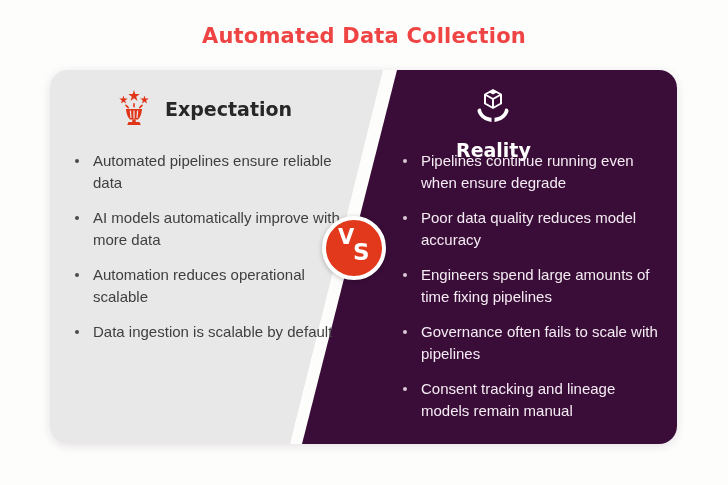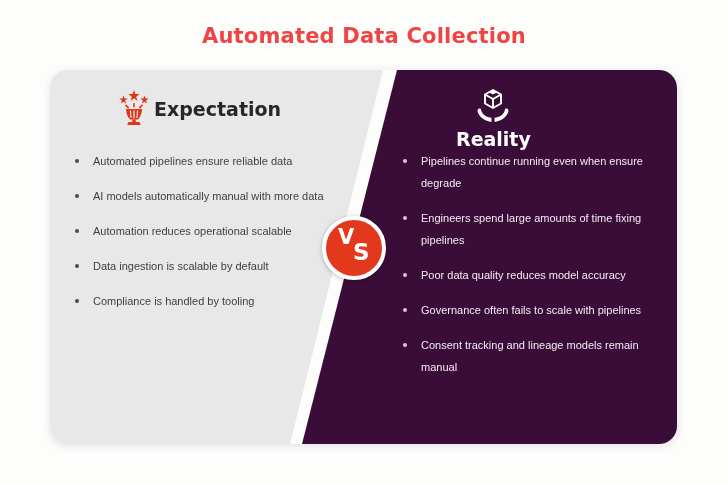--- a/index.html
+++ b/index.html
@@ -25,42 +25,42 @@
   .panel-left{
     background:#e9e8e8;
     clip-path:polygon(0 0,333px 0,240px 374px,0 374px);
   }
   .panel-right{
     background:#3a0d38;
     clip-path:polygon(347px 0,627px 0,627px 374px,252px 374px);
   }
   .col-header{
     position:absolute;top:16px;height:46px;
-    display:flex;align-items:center;
+    display:flex;align-items:center;gap:11px;
   }
   .col-header.left{left:64px;}
   .col-header.right{left:406px;flex-direction:column;}
   .col-header .hdr-text{
     font-family:"DejaVu Sans", sans-serif;
     font-weight:bold;font-size:19px;
   }
   .col-header.left .hdr-text{color:#272727;}
   .col-header.right .hdr-text{color:#ffffff;}
   .icon-wrap{width:40px;height:44px;display:flex;align-items:center;justify-content:center;}
 
   ul.vlist{
     list-style:none;margin:0;padding:0;
     position:absolute;top:80px;
   }
   ul.vlist.left{left:25px;width:268px;}
   ul.vlist.right{left:353px;width:262px;}
   ul.vlist li{
     display:flex;align-items:flex-start;
     margin-bottom:13px;
-    font-size:11px;line-height:22px;
+    font-size:15px;line-height:22px;
   }
   ul.vlist.left li{color:#3f3f3f;}
   ul.vlist.right li{color:#f4ebf3;}
   .bullet{
     flex:0 0 auto;width:4px;height:4px;border-radius:50%;
     margin:9px 14px 0 0;
   }
   ul.vlist.left .bullet{background:#4a4a4a;}
   ul.vlist.right .bullet{background:#d8c8d6;}
 
@@ -137,54 +137,50 @@
 
   <ul class="vlist left">
 
       <li>
         <span class="bullet"></span>
         <span class="item-text">Automated pipelines ensure reliable data</span>
       </li>
 
       <li>
         <span class="bullet"></span>
-        <span class="item-text">AI models automatically manual with more data</span>
+        <span class="item-text">AI models automatically improve with more data</span>
       </li>
 
       <li>
         <span class="bullet"></span>
         <span class="item-text">Automation reduces operational scalable</span>
       </li>
 
       <li>
         <span class="bullet"></span>
         <span class="item-text">Data ingestion is scalable by default</span>
       </li>
 
-      <li>
-        <span class="bullet"></span>
-        <span class="item-text">Compliance is handled by tooling</span>
-      </li>
     </ul>
 
   <ul class="vlist right">
 
       <li>
         <span class="bullet"></span>
         <span class="item-text">Pipelines continue running even when ensure degrade</span>
       </li>
 
       <li>
         <span class="bullet"></span>
-        <span class="item-text">Engineers spend large amounts of time fixing pipelines</span>
+        <span class="item-text">Poor data quality reduces model accuracy</span>
       </li>
 
       <li>
         <span class="bullet"></span>
-        <span class="item-text">Poor data quality reduces model accuracy</span>
+        <span class="item-text">Engineers spend large amounts of time fixing pipelines</span>
       </li>
 
       <li>
         <span class="bullet"></span>
         <span class="item-text">Governance often fails to scale with pipelines</span>
       </li>
 
       <li>
         <span class="bullet"></span>
         <span class="item-text">Consent tracking and lineage models remain manual</span>

